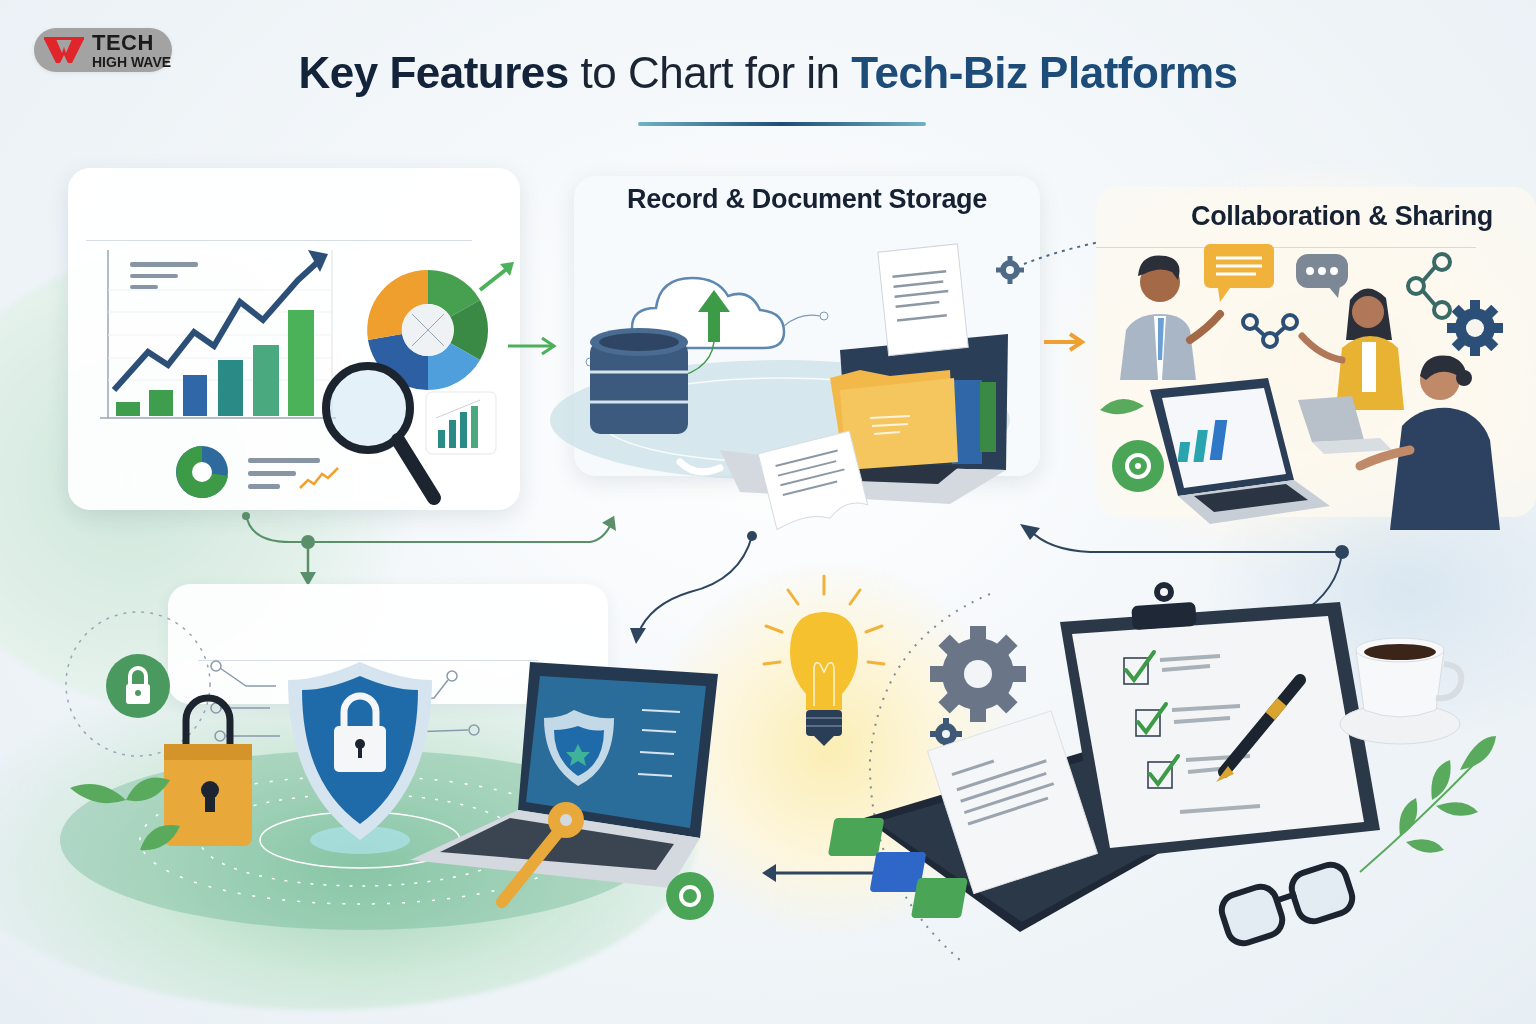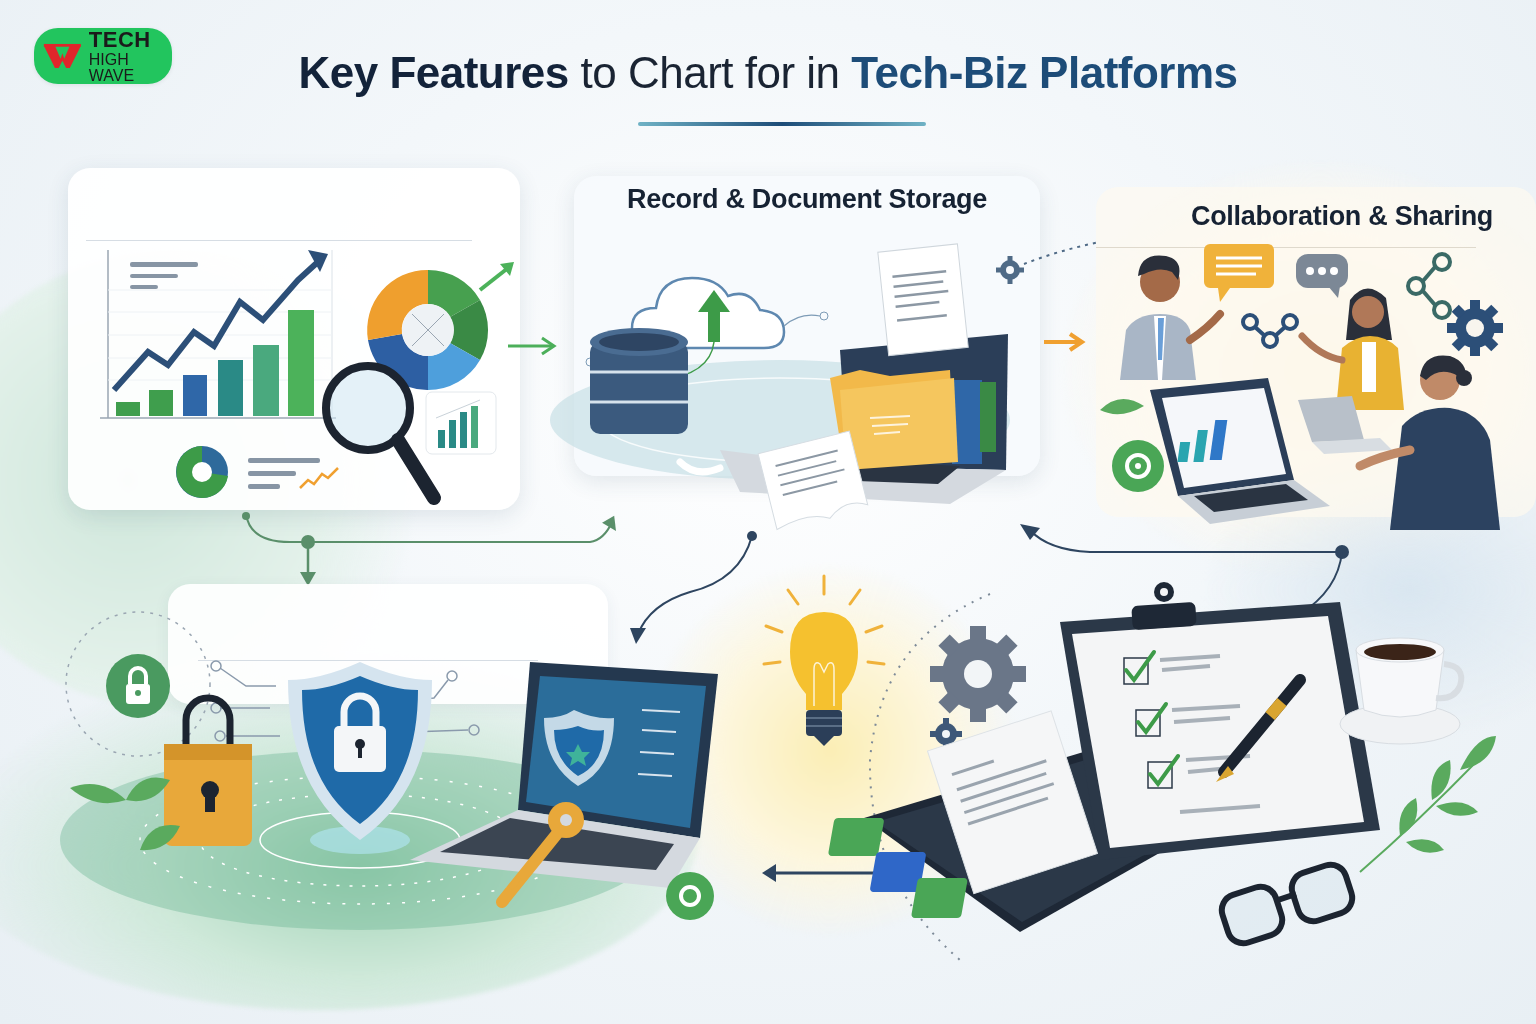--- a/index.html
+++ b/index.html
@@ -12,28 +12,28 @@
     }
     .bg-blob { position: absolute; border-radius: 50%; filter: blur(2px); pointer-events: none; }
     .blob-green-left { left: -80px; top: 250px; width: 520px; height: 460px; background: radial-gradient(circle at 40% 50%, #cfe7db 0%, #e3f1ea 50%, rgba(255,255,255,0) 75%); }
     .blob-green-bl { left: -60px; top: 650px; width: 760px; height: 360px; background: radial-gradient(ellipse at 55% 60%, #9fd2b5 0%, #cde8d8 35%, rgba(255,255,255,0) 70%); }
     .blob-yellow { left: 640px; top: 560px; width: 380px; height: 380px; background: radial-gradient(circle, #fbeeb5 0%, #fdf6dc 40%, rgba(255,255,255,0) 70%); }
     .blob-cream { left: 1060px; top: 160px; width: 520px; height: 420px; background: radial-gradient(ellipse, #fbf3df 0%, #fdf9ef 45%, rgba(255,255,255,0) 72%); }
     .blob-blue-r { left: 1200px; top: 440px; width: 420px; height: 300px; background: radial-gradient(ellipse, #d9e6f0 0%, rgba(255,255,255,0) 70%); }
 
     
     .logo {
-      position: absolute; left: 34px; top: 28px; width: 138px; height: 56px;
-      background: #22c55e; border-radius: 24px; display: flex; align-items: center;
+      position: absolute; left: 34px; top: 28px; width: 138px; height: 44px;
+      background: #a3a3a3; border-radius: 24px; display: flex; align-items: center;
       padding-left: 8px; box-shadow: 0 1px 4px rgba(0,0,0,0.08);
     }
     .logo-mark { width: 44px; height: 30px; }
     .logo-text { display: flex; flex-direction: column; margin-left: 6px; line-height: 1; }
     .logo-main { font-weight: 900; font-size: 22px; color: #1b1b1b; letter-spacing: 0.5px; }
-    .logo-sub { font-size: 16px; font-weight: 400; color: #1b1b1b; margin-top: 1px; }
+    .logo-sub { font-size: 14px; font-weight: 700; color: #1b1b1b; margin-top: 1px; }
 
     
     .title {
       position: absolute; left: 0; top: 48px; width: 1536px; text-align: center;
       font-size: 44px; letter-spacing: -0.5px; color: #13233a;
     }
     .title .t-bold { font-weight: 700; color: #13233a; }
     .title .t-light { font-weight: 400; color: #1a2433; }
     .title .t-accent { font-weight: 700; color: #1d4c78; }
     .title-rule {

